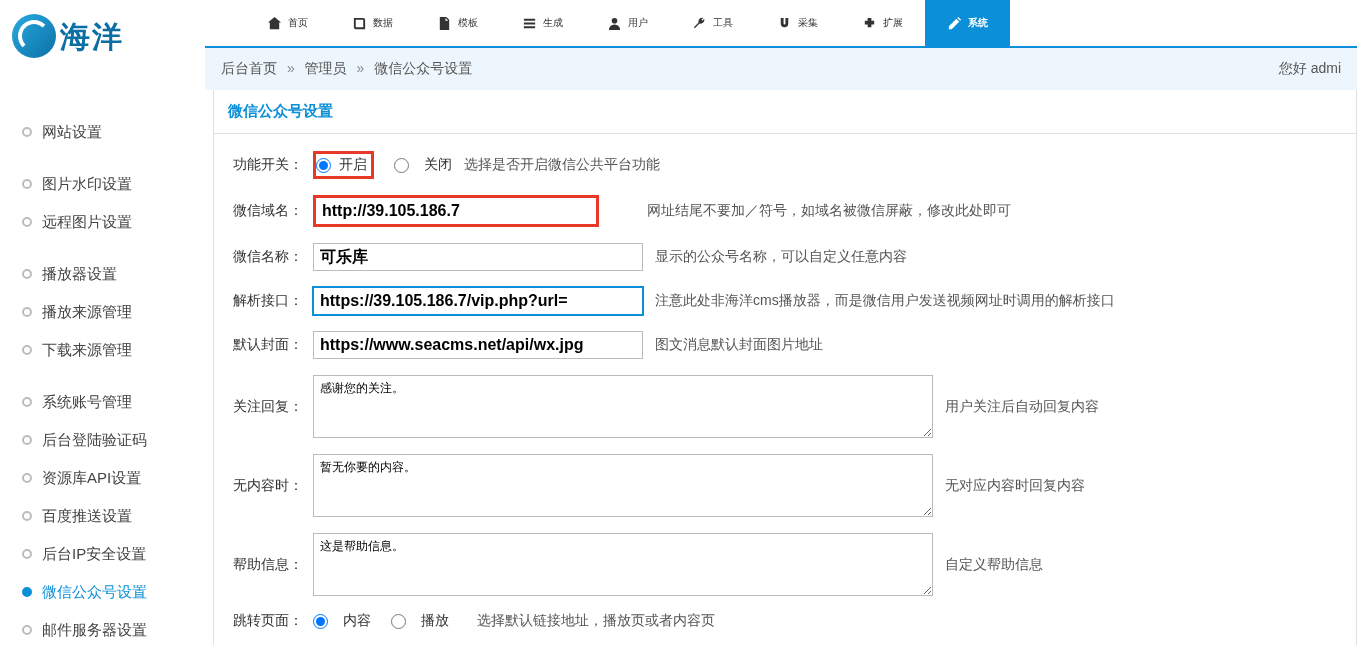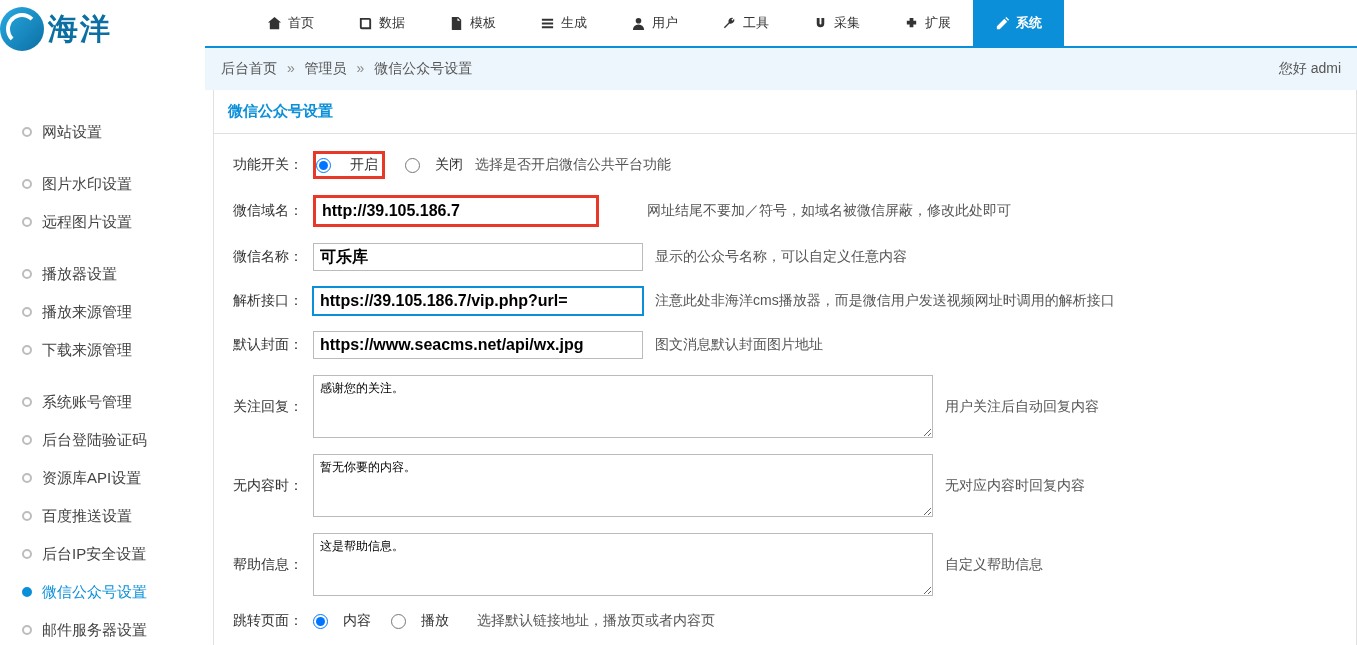--- a/index.html
+++ b/index.html
@@ -2,28 +2,28 @@
 <html><head>
 <meta charset="utf-8">
 <style>
 * { box-sizing: border-box; margin: 0; padding: 0; }
 body { font-family: "Microsoft YaHei", Arial, sans-serif; font-size: 14px; color: #333; background: #fff; }
 .layout { display: flex; }
 .left-col { width: 205px; flex-shrink: 0; }
 .right-col { flex: 1; min-width: 0; }
 
 
-.logo-box { height: 58px; display: flex; align-items: center; }
+.logo-box { height: 58px; display: flex; align-items: flex-end; padding-left: 12px; }
 .logo-circle { width: 44px; height: 44px; border-radius: 50%; background: linear-gradient(135deg,#29abe2,#0b6fa4); position: relative; overflow: hidden; }
 .logo-circle::after{content:"";position:absolute;inset:6px;border:4px solid #fff;border-color:#fff transparent transparent #fff;border-radius:50%;}
 .logo-text { font-size: 30px; font-weight: bold; color: #0b6fa4; margin-left: 4px; letter-spacing: 2px; }
 
 
 .topnav { height: 48px; border-bottom: 2px solid #0b8fd9; display: flex; align-items: stretch; padding-left: 40px; background: #fff; }
-.topnav .nav-item { padding: 0 22px; display: flex; align-items: center; gap: 6px; color: #333; cursor: pointer; font-size: 13px; }
+.topnav .nav-item { padding: 0 22px; display: flex; align-items: center; gap: 6px; color: #333; cursor: pointer; font-size: 10px; }
 .topnav .nav-item svg, .topnav .nav-item .ico { width: 15px; height: 15px; }
 .topnav .nav-item.active { background: #0b8fd9; color: #fff; font-weight: bold; }
 
 
 .crumb-bar { height: 42px; background: #edf6fc; display: flex; align-items: center; padding: 0 16px; color: #555; font-size: 14px; justify-content: space-between; }
 .crumb-bar a { color: #555; cursor: pointer; }
 .crumb-bar .sep { margin: 0 6px; color: #888; }
 
 
 .sidebar { padding-top: 55px; }
@@ -38,21 +38,21 @@
 .panel-head { padding: 12px 14px; color: #0b8fd9; font-weight: bold; font-size: 15px; border-bottom: 1px solid #e0e0e0; }
 .panel-body { padding: 10px 14px 30px 14px; }
 .row { display: flex; align-items: center; padding: 7px 0; margin-bottom: 2px; min-height: 32px; }
 .row .lbl { width: 75px; text-align: right; margin-right: 10px; color: #333; flex-shrink:0; }
 .row .hint { margin-left: 12px; color: #555; }
 .row input[type=text] { height: 28px; padding: 3px 6px; border: 1px solid #bbb; font-size: 16px; font-weight: bold; }
 .row textarea { width: 620px; height: 63px; padding: 4px 6px; border: 1px solid #bbb; font-family: inherit; font-size: 12px; resize: both; }
 .row .radio-grp { display: flex; align-items: center; gap: 20px; }
 .row .radio-grp label { display: flex; align-items: center; gap: 15px; cursor: pointer; }
 input[type=radio]{width:15px;height:15px;cursor:pointer;}
-.hl-box { border: 3px solid #e73828; padding: 2px 4px 2px 0; display:inline-flex; align-items:center; gap:19px; }
+.hl-box { border: 3px solid #e73828; padding: 2px 4px 2px 0; display:inline-flex; align-items:center; gap:8px; }
 .in-wide { width: 330px; }
 
 
 .ico { display:inline-block; }
 </style>
 </head>
 <body>
 
 <div class="layout">
 

